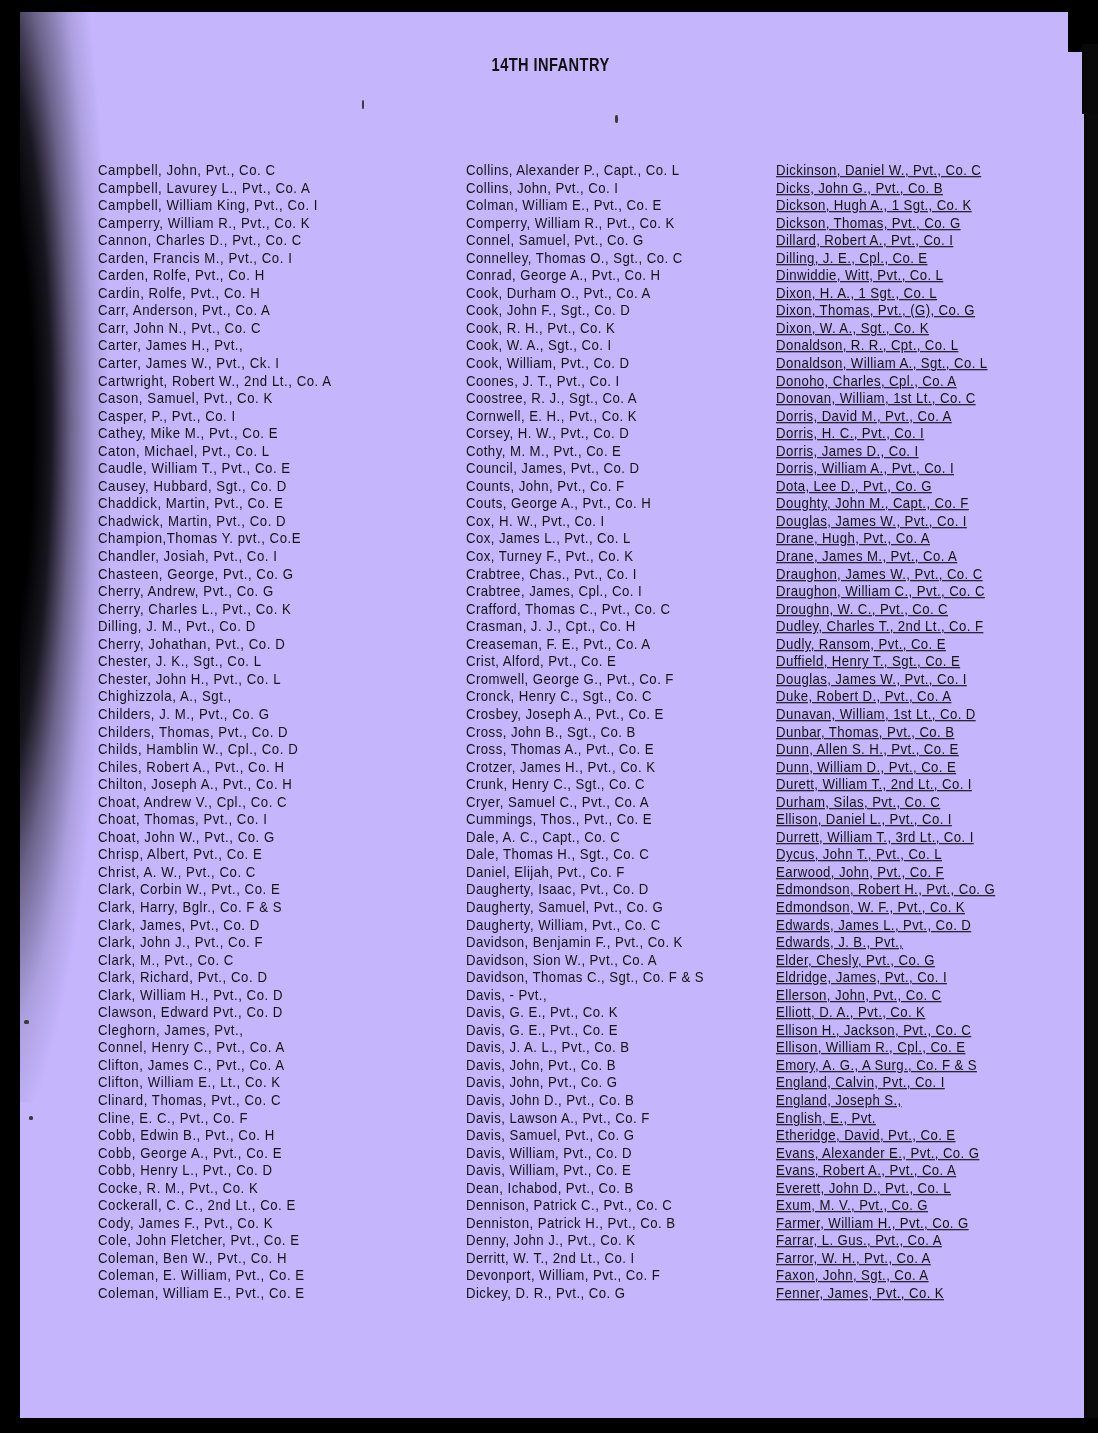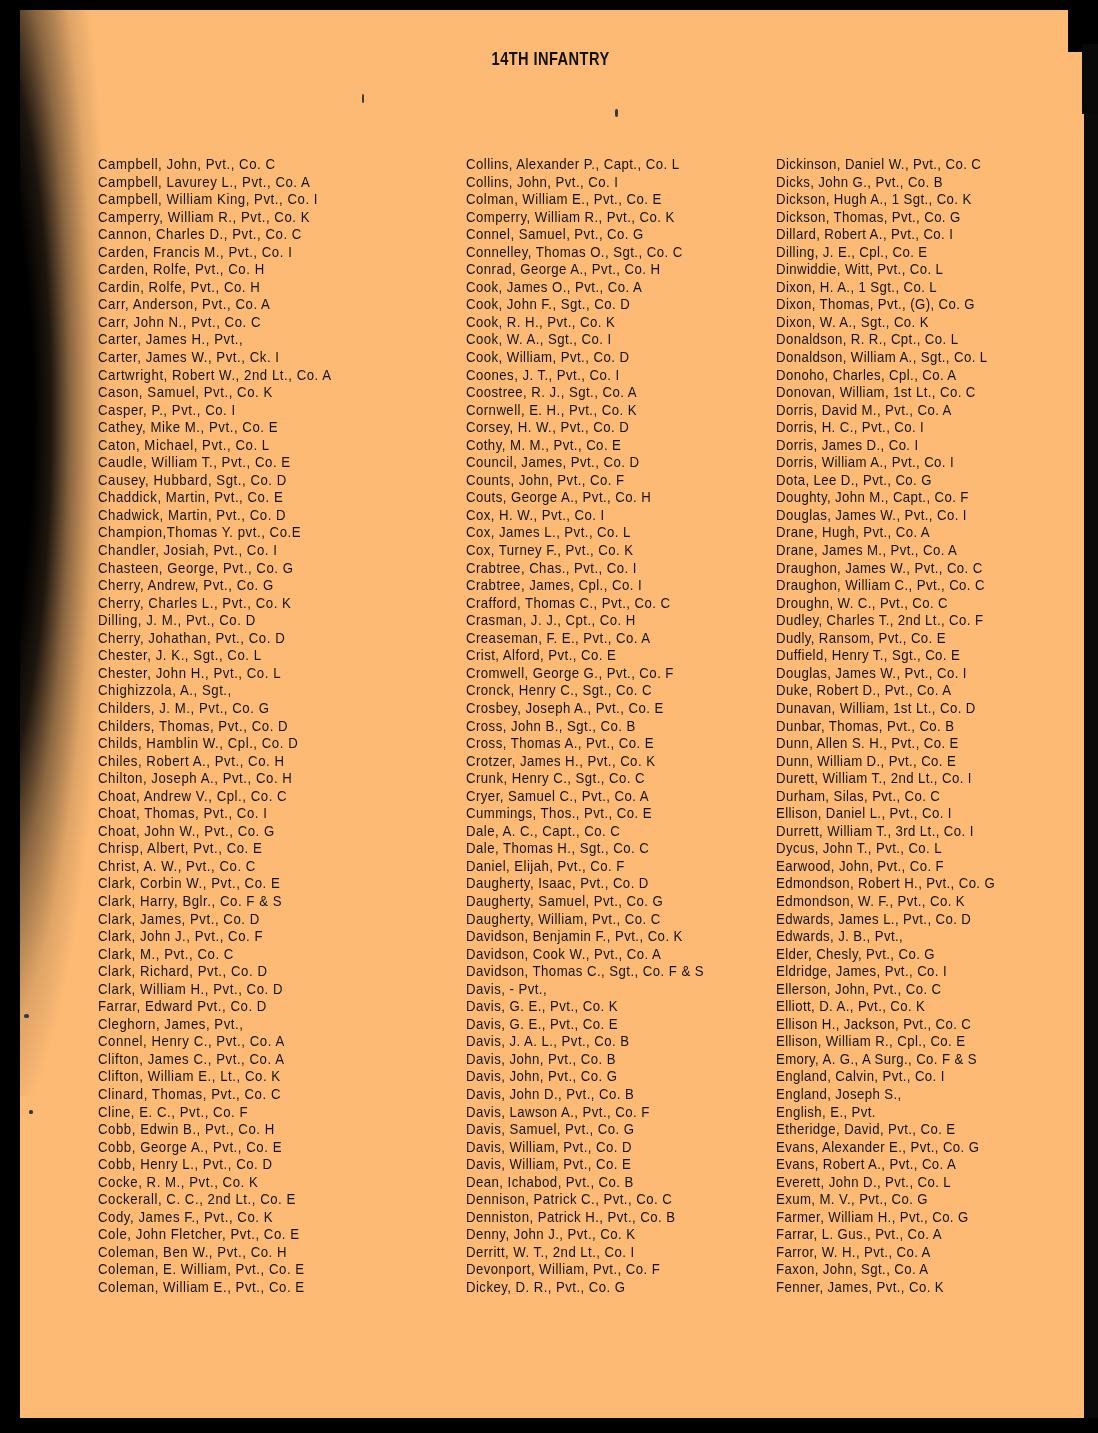--- a/index.html
+++ b/index.html
@@ -12,24 +12,24 @@
     width: 1098px;
     height: 1433px;
     background: #000;
     overflow: hidden;
     font-family: "Liberation Sans", sans-serif;
   }
   
   #paper {
     position: absolute;
     left: 18px;
-    top: 6px;
+    top: 12px;
     width: 1066px;
     height: 1412px;
-    background: #fdba74;
+    background: #c4b5fd;
     box-shadow: 0 0 0 0 #000;
   }
   
   .fold-shadow {
     position: absolute;
     left: -20px;
     top: -10px;
     width: 120px;
     height: 1100px;
     background: radial-gradient(ellipse 150px 900px at -10px 420px,
@@ -108,21 +108,21 @@
     width: 1066px;
     height: 1210px;
   }
   .col {
     position: absolute;
     top: 0;
     margin-left: 8px;
   }
   #col1 { left: 72px;  width: 340px; }
   #col2 { left: 440px; width: 320px; }
-  #col3 { left: 750px; width: 318px; }
+  #col3 { left: 750px; width: 318px; text-decoration: underline; }
 
   .entry {
     font-family: "Liberation Sans", sans-serif;
     font-size: 13.2px;
     line-height: 17.55px;
     color: #141414;
     white-space: nowrap;
     letter-spacing: 0.55px;
     transform: scaleY(1.04);
     transform-origin: left center;
@@ -191,21 +191,21 @@
           <div class="entry">Choat, John W., Pvt., Co. G</div>
           <div class="entry">Chrisp, Albert, Pvt., Co. E</div>
           <div class="entry">Christ, A. W., Pvt., Co. C</div>
           <div class="entry">Clark, Corbin W., Pvt., Co. E</div>
           <div class="entry">Clark, Harry, Bglr., Co. F &amp; S</div>
           <div class="entry">Clark, James, Pvt., Co. D</div>
           <div class="entry">Clark, John J., Pvt., Co. F</div>
           <div class="entry">Clark, M., Pvt., Co. C</div>
           <div class="entry">Clark, Richard, Pvt., Co. D</div>
           <div class="entry">Clark, William H., Pvt., Co. D</div>
-          <div class="entry">Farrar, Edward Pvt., Co. D</div>
+          <div class="entry">Clawson, Edward Pvt., Co. D</div>
           <div class="entry">Cleghorn, James, Pvt.,</div>
           <div class="entry">Connel, Henry C., Pvt., Co. A</div>
           <div class="entry">Clifton, James C., Pvt., Co. A</div>
           <div class="entry">Clifton, William E., Lt., Co. K</div>
           <div class="entry">Clinard, Thomas, Pvt., Co. C</div>
           <div class="entry">Cline, E. C., Pvt., Co. F</div>
           <div class="entry">Cobb, Edwin B., Pvt., Co. H</div>
           <div class="entry">Cobb, George A., Pvt., Co. E</div>
           <div class="entry">Cobb, Henry L., Pvt., Co. D</div>
           <div class="entry">Cocke, R. M., Pvt., Co. K</div>
@@ -217,21 +217,21 @@
           <div class="entry">Coleman, William E., Pvt., Co. E</div>
         </div>
       <div class="col" id="col2">
           <div class="entry">Collins, Alexander P., Capt., Co. L</div>
           <div class="entry">Collins, John, Pvt., Co. I</div>
           <div class="entry">Colman, William E., Pvt., Co. E</div>
           <div class="entry">Comperry, William R., Pvt., Co. K</div>
           <div class="entry">Connel, Samuel, Pvt., Co. G</div>
           <div class="entry">Connelley, Thomas O., Sgt., Co. C</div>
           <div class="entry">Conrad, George A., Pvt., Co. H</div>
-          <div class="entry">Cook, James O., Pvt., Co. A</div>
+          <div class="entry">Cook, Durham O., Pvt., Co. A</div>
           <div class="entry">Cook, John F., Sgt., Co. D</div>
           <div class="entry">Cook, R. H., Pvt., Co. K</div>
           <div class="entry">Cook, W. A., Sgt., Co. I</div>
           <div class="entry">Cook, William, Pvt., Co. D</div>
           <div class="entry">Coones, J. T., Pvt., Co. I</div>
           <div class="entry">Coostree, R. J., Sgt., Co. A</div>
           <div class="entry">Cornwell, E. H., Pvt., Co. K</div>
           <div class="entry">Corsey, H. W., Pvt., Co. D</div>
           <div class="entry">Cothy, M. M., Pvt., Co. E</div>
           <div class="entry">Council, James, Pvt., Co. D</div>
@@ -255,21 +255,21 @@
           <div class="entry">Crunk, Henry C., Sgt., Co. C</div>
           <div class="entry">Cryer, Samuel C., Pvt., Co. A</div>
           <div class="entry">Cummings, Thos., Pvt., Co. E</div>
           <div class="entry">Dale, A. C., Capt., Co. C</div>
           <div class="entry">Dale, Thomas H., Sgt., Co. C</div>
           <div class="entry">Daniel, Elijah, Pvt., Co. F</div>
           <div class="entry">Daugherty, Isaac, Pvt., Co. D</div>
           <div class="entry">Daugherty, Samuel, Pvt., Co. G</div>
           <div class="entry">Daugherty, William, Pvt., Co. C</div>
           <div class="entry">Davidson, Benjamin F., Pvt., Co. K</div>
-          <div class="entry">Davidson, Cook W., Pvt., Co. A</div>
+          <div class="entry">Davidson, Sion W., Pvt., Co. A</div>
           <div class="entry">Davidson, Thomas C., Sgt., Co. F &amp; S</div>
           <div class="entry">Davis, -  Pvt.,</div>
           <div class="entry">Davis, G. E., Pvt., Co. K</div>
           <div class="entry">Davis, G. E., Pvt., Co. E</div>
           <div class="entry">Davis, J. A. L., Pvt., Co. B</div>
           <div class="entry">Davis, John, Pvt., Co. B</div>
           <div class="entry">Davis, John, Pvt., Co. G</div>
           <div class="entry">Davis, John D., Pvt., Co. B</div>
           <div class="entry">Davis, Lawson A., Pvt., Co. F</div>
           <div class="entry">Davis, Samuel, Pvt., Co. G</div>

